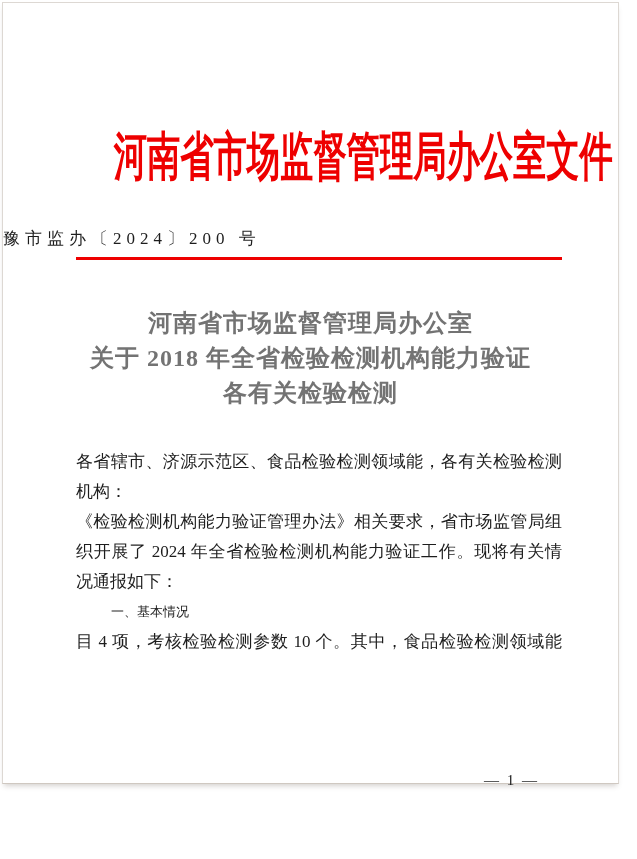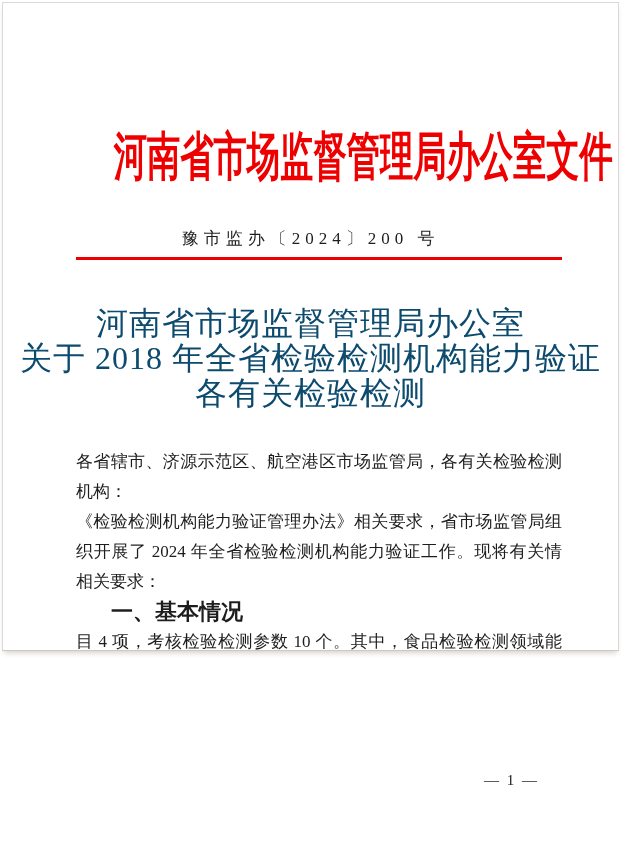--- a/index.html
+++ b/index.html
@@ -9,21 +9,21 @@
     height: 859px;
     background: #ffffff;
     overflow: hidden;
     font-family: "Liberation Serif", "DejaVu Serif", serif;
   }
   .page {
     position: absolute;
     left: 2px;
     top: 2px;
     width: 617px;
-    height: 649px;
+    height: 782px;
     background: #ffffff;
     border: 1px solid #ddd8d3;
     border-bottom-color: #cfc8c1;
     box-shadow: 0 4px 5px -2px rgba(90, 80, 70, 0.25);
     box-sizing: border-box;
   }
   .red-header {
     position: absolute;
     top: 122px;
     left: 0;
@@ -36,21 +36,21 @@
     white-space: nowrap;
     transform: scaleX(0.64);
     transform-origin: 50% 50%;
     letter-spacing: 0;
   }
   .doc-number {
     position: absolute;
     top: 224px;
     left: 0;
     right: 0;
-    text-align: center;
+    text-align: left;
     font-size: 17px;
     line-height: 24px;
     letter-spacing: 5px;
     color: #1d1d1d;
   }
   .red-divider {
     position: absolute;
     top: 254px;
     left: 73px;
     width: 486px;
@@ -58,24 +58,24 @@
     background: #ee0000;
   }
   .doc-title {
     position: absolute;
     top: 303px;
     left: 0;
     right: 0;
     text-align: center;
   }
   .title-line {
-    font-size: 32px;
+    font-size: 24px;
     line-height: 35px;
-    font-weight: 400;
-    color: #0c4a6e;
+    font-weight: 700;
+    color: #737373;
     letter-spacing: 1px;
     white-space: nowrap;
   }
   .doc-body {
     position: absolute;
     top: 444px;
     left: 73px;
     width: 486px;
     color: #1d1d1d;
   }
@@ -89,23 +89,23 @@
   }
   .body-line.just {
     white-space: normal;
     text-align: justify;
     text-align-last: justify;
   }
   .body-line.ind {
     padding-left: 35px;
   }
   .body-line.hd {
-    font-weight: 700;
+    font-weight: 400;
     font-family: "Liberation Sans", "DejaVu Sans", sans-serif;
-    font-size: 22px;
+    font-size: 13px;
   }
   .page-number {
     position: absolute;
     top: 768px;
     right: 79px;
     font-size: 15px;
     line-height: 18px;
     letter-spacing: 2px;
     color: #222222;
     white-space: nowrap;
@@ -122,24 +122,24 @@
 
   <div class="red-divider" style="background: rgb(238, 0, 0);"></div>
 
   <div class="doc-title">
       <div class="title-line">河南省市场监督管理局办公室</div>
       <div class="title-line">关于 2018 年全省检验检测机构能力验证</div>
       <div class="title-line">各有关检验检测</div>
     </div>
 
   <div class="doc-body">
-      <div class="body-line just">各省辖市、济源示范区、航空港区市场监管局，各有关检验检测</div>
+      <div class="body-line just">各省辖市、济源示范区、食品检验检测领域能，各有关检验检测</div>
       <div class="body-line">机构：</div>
       <div class="body-line just">《检验检测机构能力验证管理办法》相关要求，省市场监管局组</div>
       <div class="body-line just">织开展了 2024 年全省检验检测机构能力验证工作。现将有关情</div>
-      <div class="body-line">相关要求：</div>
+      <div class="body-line">况通报如下：</div>
       <div class="body-line ind hd">一、基本情况</div>
       <div class="body-line just">目 4 项，考核检验检测参数 10 个。其中，食品检验检测领域能</div>
     </div>
 
   <div class="page-number">— 1 —</div>
 
 </div>
 
 </body></html>

